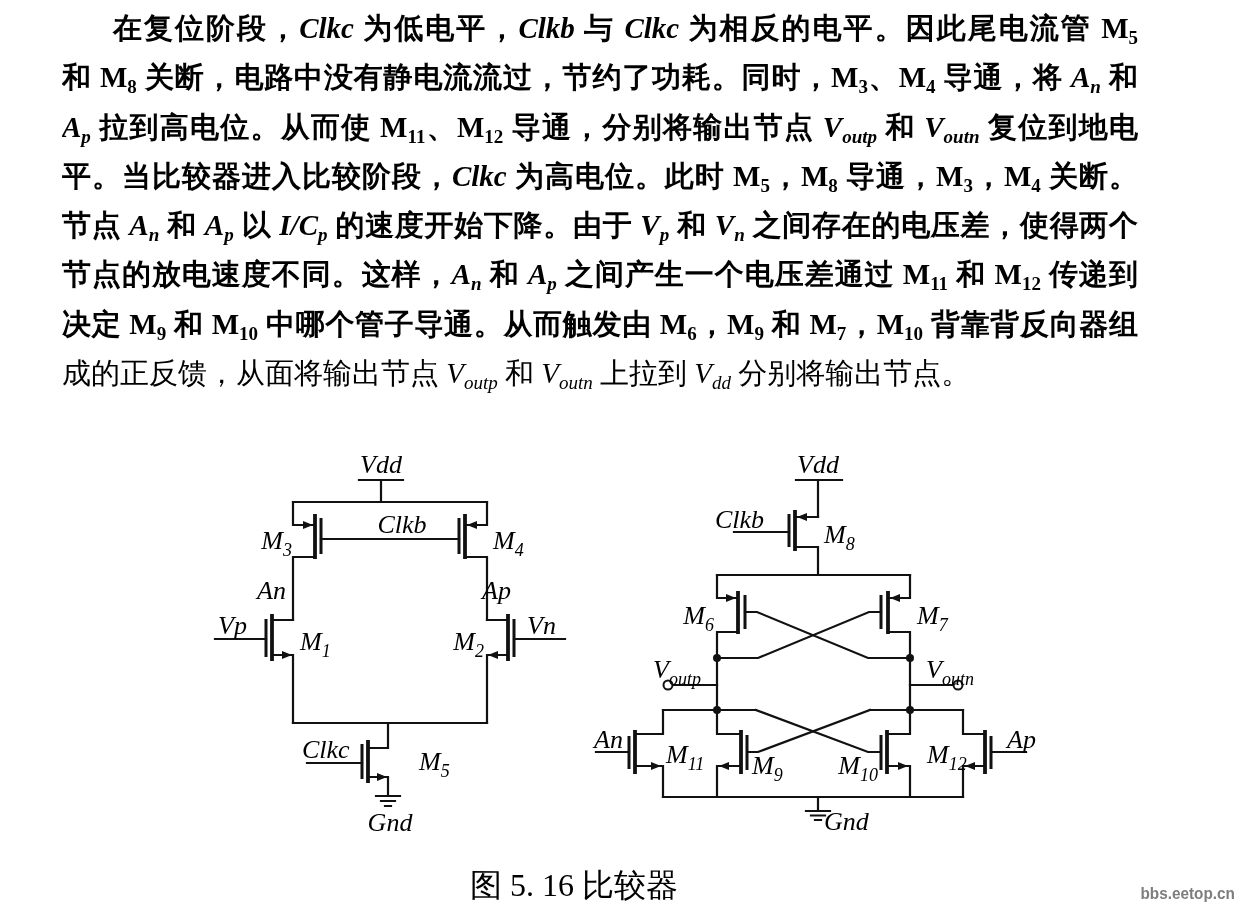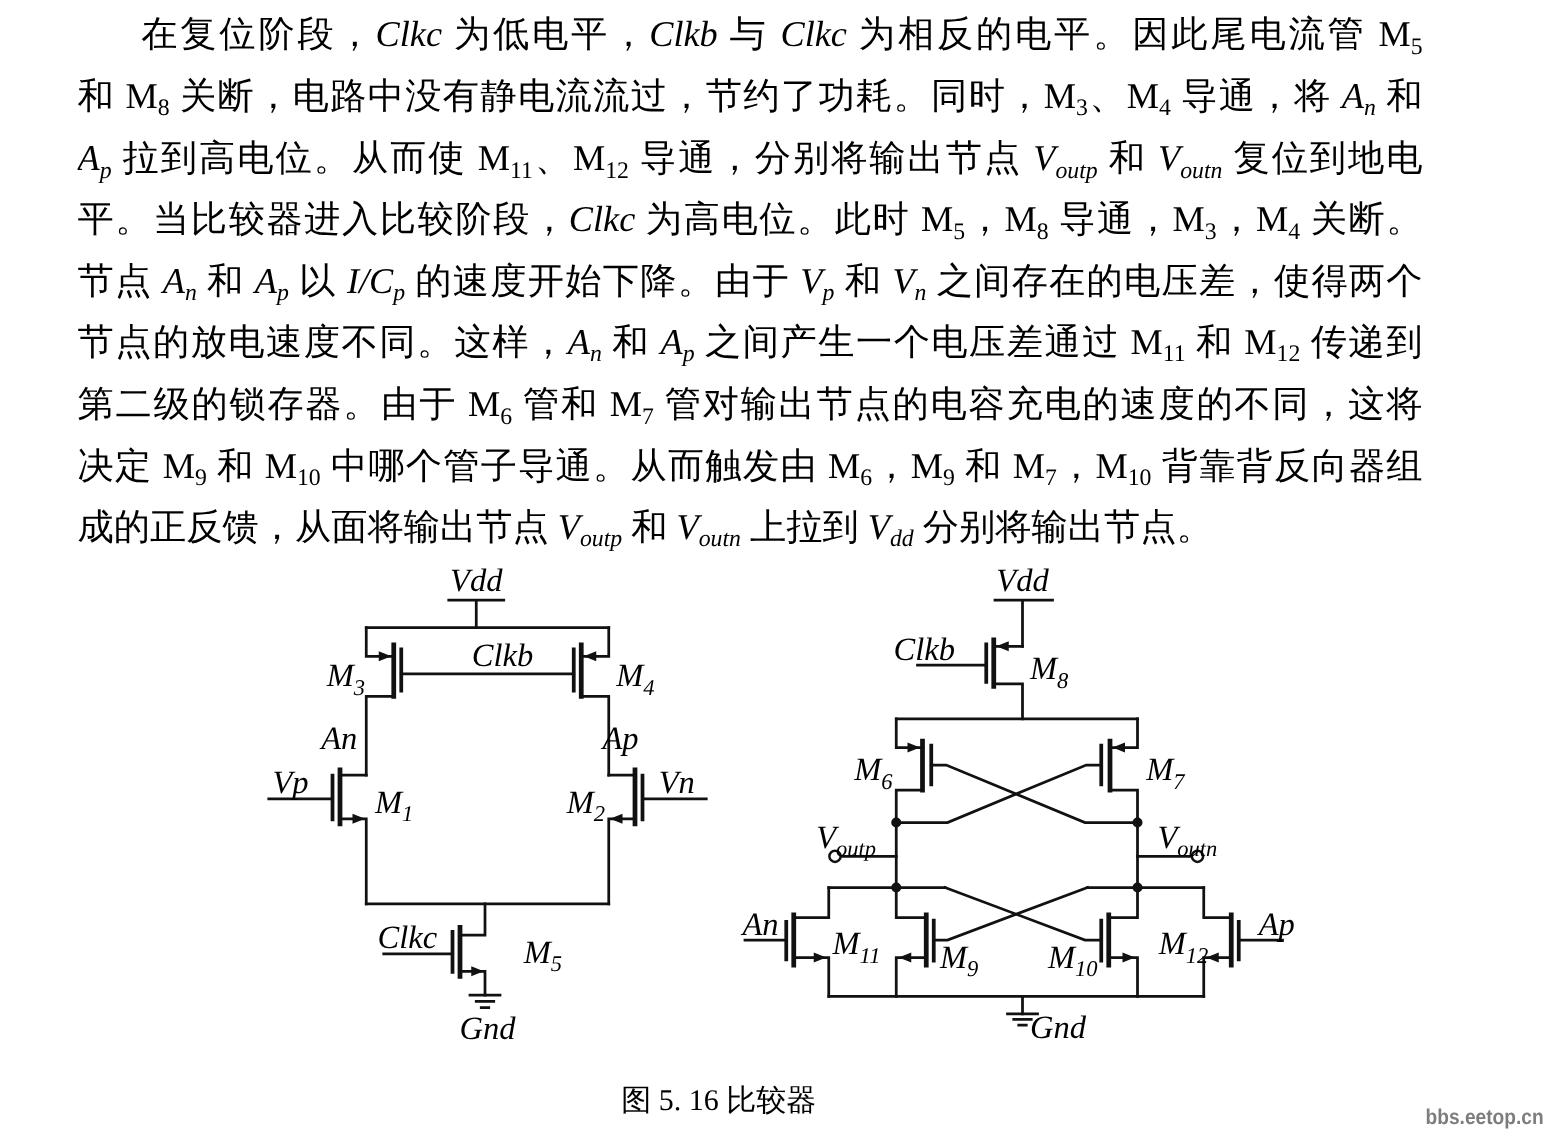--- a/index.html
+++ b/index.html
@@ -2,53 +2,52 @@
 <html><head>
 <meta charset="utf-8">
 <style>
   html,body{margin:0;padding:0;}
   body{
     width:1238px;height:912px;position:relative;background:#ffffff;
     font-family:"Liberation Serif", serif;color:#000;overflow:hidden;
   }
   .textcol{position:absolute;left:62px;top:4px;width:1076px;}
   .line{font-size:29px;height:49.3px;line-height:49.3px;overflow:hidden;white-space:normal;}
-  .line.just{text-align:justify;text-align-last:justify;}
+  .line.just{text-align:justify;text-align-last:justify;font-weight:bold;}
   .line.indent{text-indent:51px;}
   .r-cn{}
   .r-rm{}
   .r-it{font-style:italic;}
   .r-sub{font-size:19px;vertical-align:-6px;}
   .r-isub{font-style:italic;font-size:19px;vertical-align:-6px;}
   svg#fig{position:absolute;left:0;top:0;}
   .wire{stroke:#111;stroke-width:2.2;fill:none;stroke-linecap:square;}
   .chan{stroke:#111;stroke-width:3.8;fill:none;stroke-linecap:butt;}
   .gate{stroke:#111;stroke-width:3;fill:none;stroke-linecap:butt;}
   .arr{fill:#111;stroke:none;}
   .dot{fill:#111;stroke:none;}
   .term{fill:#fff;stroke:#111;stroke-width:2;}
   .cl{font-family:"Liberation Serif", serif;font-style:italic;font-size:26px;fill:#000;}
-  .caption{position:absolute;left:497px;top:864px;font-size:24px;color:#000;}
+  .caption{position:absolute;left:470px;top:864px;font-size:32px;color:#000;}
   .watermark{
     position:absolute;right:3px;top:884px;
     font-family:"Liberation Sans", sans-serif;font-weight:bold;font-size:17px;
     transform:scaleX(0.9);transform-origin:100% 50%;letter-spacing:0px;
   }
 </style>
 </head>
 <body>
 
 <div class="textcol">
     <div class="line indent just"><span class="r-cn">在复位阶段，</span><span class="r-it">Clkc</span><span class="r-cn"> 为低电平，</span><span class="r-it">Clkb</span><span class="r-cn"> 与 </span><span class="r-it">Clkc</span><span class="r-cn"> 为相反的电平。因此尾电流管 </span><span class="r-rm">M</span><span class="r-sub">5</span></div>
     <div class="line just"><span class="r-cn">和 </span><span class="r-rm">M</span><span class="r-sub">8</span><span class="r-cn"> 关断，电路中没有静电流流过，节约了功耗。同时，</span><span class="r-rm">M</span><span class="r-sub">3</span><span class="r-cn">、</span><span class="r-rm">M</span><span class="r-sub">4</span><span class="r-cn"> 导通，将 </span><span class="r-it">A</span><span class="r-isub">n</span><span class="r-cn"> 和</span></div>
     <div class="line just"><span class="r-it">A</span><span class="r-isub">p</span><span class="r-cn"> 拉到高电位。从而使 </span><span class="r-rm">M</span><span class="r-sub">11</span><span class="r-cn">、</span><span class="r-rm">M</span><span class="r-sub">12</span><span class="r-cn"> 导通，分别将输出节点 </span><span class="r-it">V</span><span class="r-isub">outp</span><span class="r-cn"> 和 </span><span class="r-it">V</span><span class="r-isub">outn</span><span class="r-cn"> 复位到地电</span></div>
     <div class="line just"><span class="r-cn">平。当比较器进入比较阶段，</span><span class="r-it">Clkc</span><span class="r-cn"> 为高电位。此时 </span><span class="r-rm">M</span><span class="r-sub">5</span><span class="r-cn">，</span><span class="r-rm">M</span><span class="r-sub">8</span><span class="r-cn"> 导通，</span><span class="r-rm">M</span><span class="r-sub">3</span><span class="r-cn">，</span><span class="r-rm">M</span><span class="r-sub">4</span><span class="r-cn"> 关断。</span></div>
     <div class="line just"><span class="r-cn">节点 </span><span class="r-it">A</span><span class="r-isub">n</span><span class="r-cn"> 和 </span><span class="r-it">A</span><span class="r-isub">p</span><span class="r-cn"> 以 </span><span class="r-it">I/C</span><span class="r-isub">p</span><span class="r-cn"> 的速度开始下降。由于 </span><span class="r-it">V</span><span class="r-isub">p</span><span class="r-cn"> 和 </span><span class="r-it">V</span><span class="r-isub">n</span><span class="r-cn"> 之间存在的电压差，使得两个</span></div>
     <div class="line just"><span class="r-cn">节点的放电速度不同。这样，</span><span class="r-it">A</span><span class="r-isub">n</span><span class="r-cn"> 和 </span><span class="r-it">A</span><span class="r-isub">p</span><span class="r-cn"> 之间产生一个电压差通过 </span><span class="r-rm">M</span><span class="r-sub">11</span><span class="r-cn"> 和 </span><span class="r-rm">M</span><span class="r-sub">12</span><span class="r-cn"> 传递到</span></div>
-    <div class="line just"><span class="r-cn">第二级的锁存器。由于 </span><span class="r-rm">M</span><span class="r-sub">6</span><span class="r-cn"> 管和 </span><span class="r-rm">M</span><span class="r-sub">7</span><span class="r-cn"> 管对输出节点的电容充电的速度的不同，这将</span></div>
     <div class="line just"><span class="r-cn">决定 </span><span class="r-rm">M</span><span class="r-sub">9</span><span class="r-cn"> 和 </span><span class="r-rm">M</span><span class="r-sub">10</span><span class="r-cn"> 中哪个管子导通。从而触发由 </span><span class="r-rm">M</span><span class="r-sub">6</span><span class="r-cn">，</span><span class="r-rm">M</span><span class="r-sub">9</span><span class="r-cn"> 和 </span><span class="r-rm">M</span><span class="r-sub">7</span><span class="r-cn">，</span><span class="r-rm">M</span><span class="r-sub">10</span><span class="r-cn"> 背靠背反向器组</span></div>
     <div class="line"><span class="r-cn">成的正反馈，从面将输出节点 </span><span class="r-it">V</span><span class="r-isub">outp</span><span class="r-cn"> 和 </span><span class="r-it">V</span><span class="r-isub">outn</span><span class="r-cn"> 上拉到 </span><span class="r-it">V</span><span class="r-isub">dd</span><span class="r-cn"> 分别将输出节点。</span></div>
   </div>
 
 <svg id="fig" width="1238" height="912" viewBox="0 0 1238 912">
 
   <g>
     <path class="wire" d="M359,480 H403 M381,480 V502 M293,502 H487"></path>
     <path class="wire" d="M293,502 V525 M293,525 H313 M315,557 H293 M293,557 V620"></path>
     <path class="wire" d="M321,539 H459"></path>

